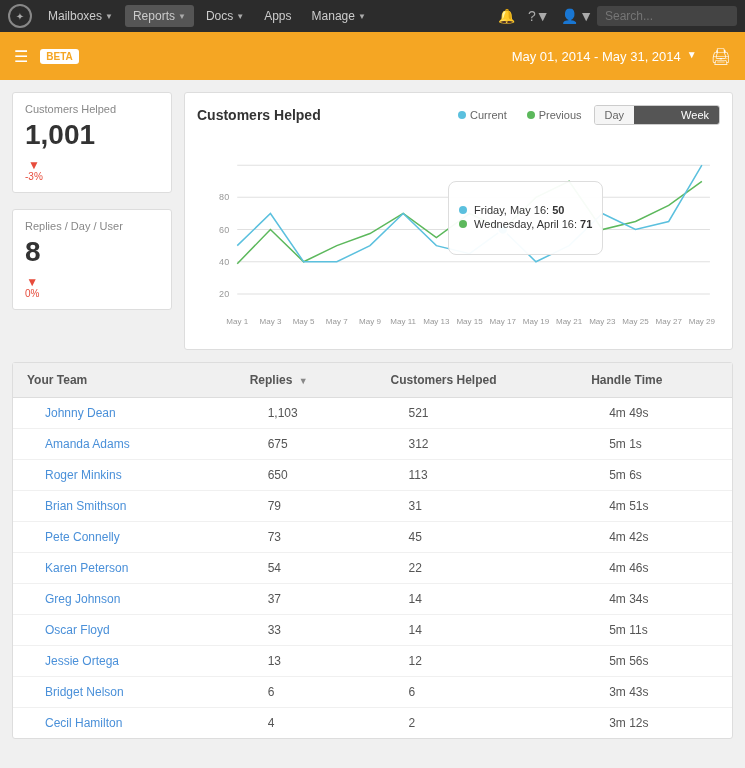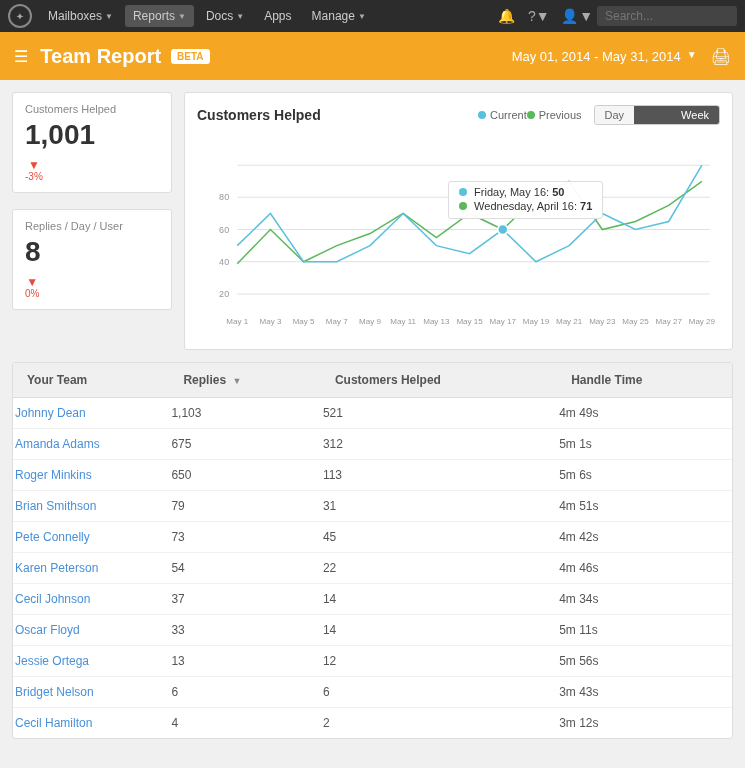--- a/index.html
+++ b/index.html
@@ -98,41 +98,41 @@
       border: 1px solid #ddd;
       border-radius: 3px;
       padding: 12px;
     }
     .chart-header {
       display: flex;
       align-items: center;
       margin-bottom: 8px;
     }
     .chart-title { font-size: 14px; font-weight: bold; color: #333; flex: 1; }
-    .chart-legend { display: flex; align-items: center; gap: 0; margin-right: 12px; }
+    .chart-legend { display: flex; align-items: center; gap: 20px; margin-right: 12px; }
     .legend-item { display: flex; align-items: center; gap: 4px; font-size: 11px; color: #666; }
     .legend-dot { width: 8px; height: 8px; border-radius: 50%; }
     .dot-current { background: #5bc0de; }
     .dot-previous { background: #5cb85c; }
     .chart-toggle { display: flex; border: 1px solid #ccc; border-radius: 3px; overflow: hidden; }
     .toggle-btn {
       padding: 3px 10px; font-size: 11px; cursor: pointer;
       background: #f5f5f5; color: #666; border: none;
     }
     .toggle-btn.active { background: #555; color: #fff; padding-left: 47px; }
 
     
     .chart-area { position: relative; }
     .chart-svg { width: 100%; }
     .tooltip-box {
       position: absolute;
       background: rgba(255,255,255,0.95);
       border: 1px solid #ddd;
-      border-radius: 3px;
-      padding: 4px 10px;
+      border-radius: 8px;
+      padding: 22px 10px;
       font-size: 11px;
       pointer-events: none;
       top: 48px;
       left: 48%;
     }
     .tooltip-row { margin-bottom: 2px; }
     .tooltip-dot { display: inline-block; width: 8px; height: 8px; border-radius: 50%; margin-right: 4px; }
 
     
     .team-table-panel {
@@ -150,21 +150,21 @@
     }
     .team-table th {
       padding: 10px 14px;
       text-align: left;
       font-size: 12px;
       font-weight: bold;
       color: #555;
     }
     .team-table th.sortable { cursor: pointer; }
     .team-table td {
-      padding: 8px 2px;
+      padding: 8px 32px;
       font-size: 12px;
       color: #555;
       border-bottom: 1px solid #f0f0f0;
     }
     .team-table td.name a, .team-table td.name { color: #4a90d9; cursor: pointer; }
     .team-table tr:last-child td { border-bottom: none; }
     .sort-arrow { font-size: 9px; margin-left: 3px; color: #888; }
   </style>
 </head>
 <body>
@@ -194,21 +194,20 @@
   <div class="nav-icons">
     <span class="nav-icon">🔔</span>
     <span class="nav-icon">?▼</span>
     <span class="nav-icon">👤▼</span>
   </div>
   <input class="nav-search" placeholder="Search..." style="">
 </div>
 
 <div class="sub-header">
   <span class="hamburger">☰</span>
-  <span class="page-title">Team Report</span>
   <span class="beta-badge">BETA</span>
   <div class="sub-spacer"></div>
   <div class="date-range">
     <span>May 01, 2014 - May 31, 2014</span>
     <span class="date-arrow">▼</span>
   </div>
   <span class="print-icon">🖨</span>
 </div>
 
 <div class="main-content">
@@ -355,21 +354,21 @@
     <td>45</td>
     <td>4m 42s</td>
   </tr>
           <tr>
     <td class="name">Karen Peterson</td>
     <td>54</td>
     <td>22</td>
     <td>4m 46s</td>
   </tr>
           <tr>
-    <td class="name">Cecil Johnson</td>
+    <td class="name">Greg Johnson</td>
     <td>37</td>
     <td>14</td>
     <td>4m 34s</td>
   </tr>
           <tr>
     <td class="name">Oscar Floyd</td>
     <td>33</td>
     <td>14</td>
     <td>5m 11s</td>
   </tr>

